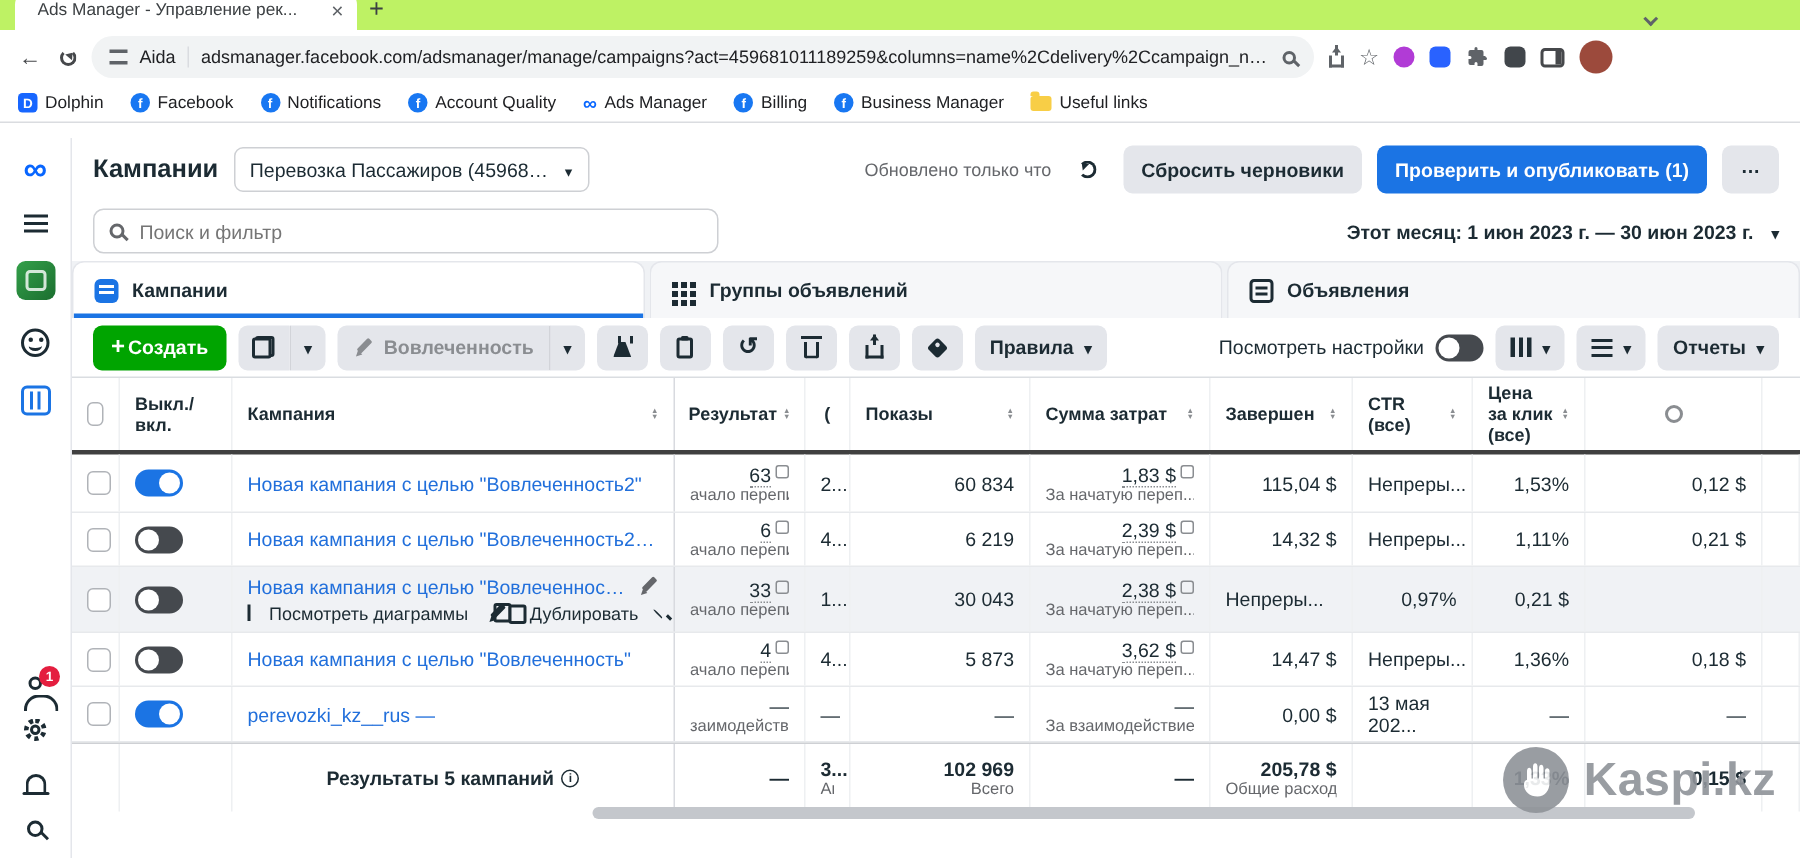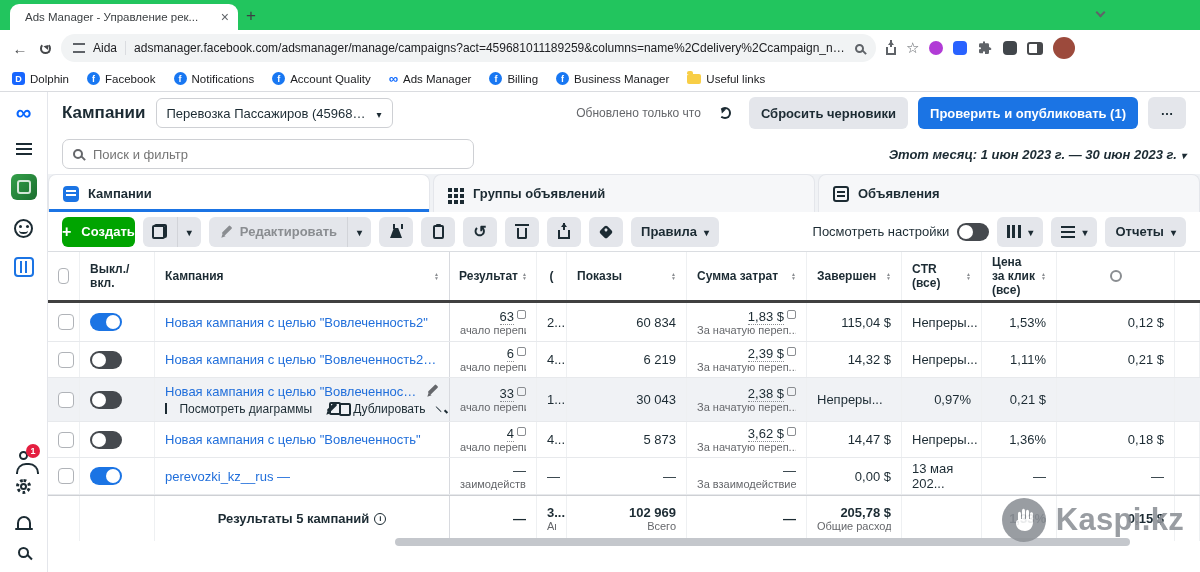--- a/index.html
+++ b/index.html
@@ -1,21 +1,21 @@
 <!DOCTYPE html>
 <html lang="ru"><head>
 <meta charset="utf-8">
 <style>
   *{box-sizing:border-box;}
   html,body{margin:0;padding:0;}
   body{font-family:"Liberation Sans",sans-serif;background:#888;}
   .stage{width:1200px;height:572px;position:relative;background:#fff;overflow:hidden;color:#1c2b33;margin:0 auto;}
 
   
-  .tabstrip{height:30px;background:#22c55e;display:flex;align-items:flex-end;position:relative;}
+  .tabstrip{height:20px;background:#bef264;display:flex;align-items:flex-end;position:relative;}
   .btab{margin-left:10px;width:228px;height:26px;background:#fff;border-radius:9px 9px 0 0;display:flex;align-items:center;gap:6px;padding:0 9px;font-size:11.5px;color:#3c4043;}
   .meta-fav{color:#0866ff;font-weight:700;font-size:14px;line-height:1;}
   .btab .ttl{flex:1;white-space:nowrap;overflow:hidden;}
   .xclose::before{content:"×";font-size:14px;color:#5f6368;}
   .newtab{width:26px;height:26px;display:flex;align-items:center;justify-content:center;color:#3c4043;font-size:17px;margin-bottom:1px;}
   .newtab::before{content:"+";}
   .chev{width:7px;height:7px;border-right:2px solid #5f6368;border-bottom:2px solid #5f6368;transform:rotate(45deg);display:inline-block;}
   .strip-chev{position:absolute;right:96px;top:9px;}
 
   .addr{height:36px;background:#fff;display:flex;align-items:center;padding:0 10px;gap:10px;}
@@ -97,41 +97,41 @@
   .btn-blue{background:#1b74e4;color:#fff;font-weight:700;}
   .btn-more{width:38px;font-weight:700;}
   .btn-more::before{content:"…";position:relative;top:-3px;}
 
   
   .searchrow{height:40px;display:flex;align-items:center;gap:12px;padding:0 14px;flex:none;}
   .searchbox{flex:1;max-width:858px;height:30px;border:1px solid #ced0d4;border-radius:7px;display:flex;align-items:center;gap:8px;padding:0 10px;color:#65676b;}
   .g-search{width:10px;height:10px;border:2px solid #65676b;border-radius:50%;position:relative;display:inline-block;flex:none;}
   .g-search::after{content:"";position:absolute;width:6px;height:2px;background:#65676b;transform:rotate(45deg);right:-5px;bottom:-2px;}
   .searchbox input{border:none;outline:none;background:transparent;flex:1;font-size:13px;font-family:inherit;color:#1c2b33;}
-  .daterange{display:flex;align-items:center;gap:4px;font-size:13px;font-weight:600;white-space:nowrap;font-style:italic;}
+  .daterange{display:flex;align-items:center;gap:12px;font-size:13px;font-weight:600;white-space:nowrap;}
 
   
   .tabsrow{height:38px;display:flex;align-items:stretch;background:#f0f2f5;flex:none;gap:3px;}
   .tabcard{flex:1;display:flex;align-items:center;gap:9px;padding:0 14px;font-size:13px;font-weight:700;background:#f6f7f9;border:1px solid #e4e6eb;border-bottom:none;border-radius:8px 8px 0 0;}
   .tabcard.active{background:#fff;box-shadow:inset 0 -3px 0 #1b74e4;}
   .ic-campaigns{width:16px;height:16px;background:#1b74e4;border-radius:4px;position:relative;display:inline-block;}
   .ic-campaigns::after{content:"";position:absolute;left:3px;right:3px;top:4px;height:2px;background:#fff;box-shadow:0 4px 0 #fff;}
   .ic-grid{width:4px;height:4px;background:#1c2b33;display:inline-block;margin:0 12px 8px 0;box-shadow:6px 0 0 #1c2b33,12px 0 0 #1c2b33,0 6px 0 #1c2b33,6px 6px 0 #1c2b33,12px 6px 0 #1c2b33,0 12px 0 #1c2b33,6px 12px 0 #1c2b33,12px 12px 0 #1c2b33;}
   .ic-ads{width:16px;height:16px;border:2px solid #1c2b33;border-radius:3px;position:relative;display:inline-block;}
   .ic-ads::after{content:"";position:absolute;left:2px;right:2px;top:3px;height:2px;background:#1c2b33;box-shadow:0 4px 0 #1c2b33;}
 
   
   .toolbar{height:40px;display:flex;align-items:center;gap:8px;padding:0 14px;background:#fff;border-bottom:1px solid #dadde1;flex:none;}
   .tbtn{height:30px;background:#e4e6eb;border-radius:6px;display:inline-flex;align-items:center;gap:7px;padding:0 10px;font-size:13px;font-weight:600;color:#1c2b33;white-space:nowrap;}
   .tbtn.iconly{width:34px;padding:0;justify-content:center;}
   .tbtn.carbtn{width:24px;padding:0;justify-content:center;}
   .split{display:inline-flex;}
   .split .tbtn:first-child{border-radius:6px 0 0 6px;}
   .split .tbtn:last-child{border-radius:0 6px 6px 0;border-left:1px solid #d2d4d9;}
-  .btn-create{background:#00a400;color:#fff;font-weight:700;height:30px;border-radius:6px;display:inline-flex;align-items:center;gap:10px;padding:0 0;font-size:13px;}
+  .btn-create{background:#00a400;color:#fff;font-weight:700;height:30px;border-radius:6px;display:inline-flex;align-items:center;gap:2px;padding:0 12px;font-size:13px;}
   .plus::before{content:"+";font-size:16px;font-weight:700;line-height:1;}
   .muted{color:#8a8d91;}
   .i-copy{position:relative;width:15px;height:15px;display:inline-block;}
   .i-copy::before{content:"";position:absolute;top:0;right:0;width:9px;height:10px;border:2px solid currentColor;border-radius:2px;}
   .i-copy::after{content:"";position:absolute;bottom:0;left:0;width:9px;height:10px;border:2px solid currentColor;border-radius:2px;background:#e4e6eb;}
   .i-pencil{width:14px;height:14px;position:relative;display:inline-block;}
   .i-pencil::before{content:"";position:absolute;left:6px;top:0;width:4px;height:11px;background:currentColor;border-radius:1px;transform:rotate(45deg);}
   .i-pencil::after{content:"";position:absolute;left:1px;top:9px;border:2px solid transparent;border-top:4px solid currentColor;transform:rotate(45deg);}
   .i-flask{position:relative;width:14px;height:15px;display:inline-block;}
   .i-flask::before{content:"";position:absolute;left:4px;top:0;width:6px;height:5px;border-left:2px solid currentColor;border-right:2px solid currentColor;}
@@ -338,21 +338,21 @@
           <span class="tbtn iconly">
               <span class="i-copy"></span>
             </span>
           <span class="tbtn carbtn">
               <span class="car"></span>
             </span>
         </span>
         <span class="split">
           <span class="tbtn muted">
               <span class="i-pencil"></span>
-              <span>Редактировать</span>
+              <span>Вовлеченность</span>
             </span>
           <span class="tbtn carbtn">
               <span class="car"></span>
             </span>
         </span>
         <span class="tbtn iconly">
             <span class="i-flask"></span>
           </span>
         <span class="tbtn iconly">
             <span class="i-clipboard"></span>

